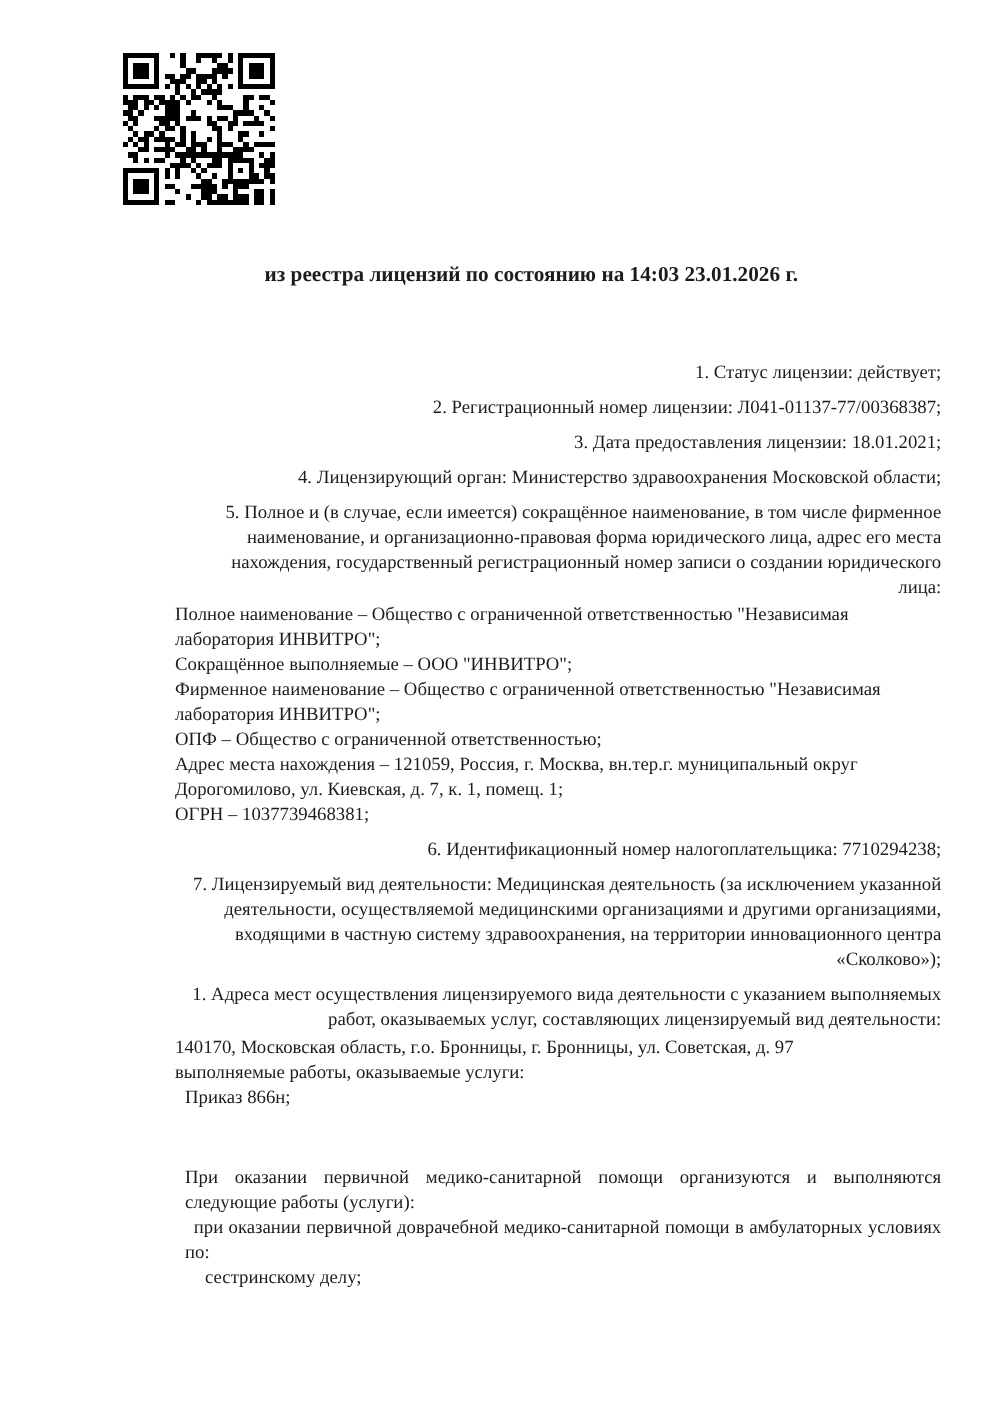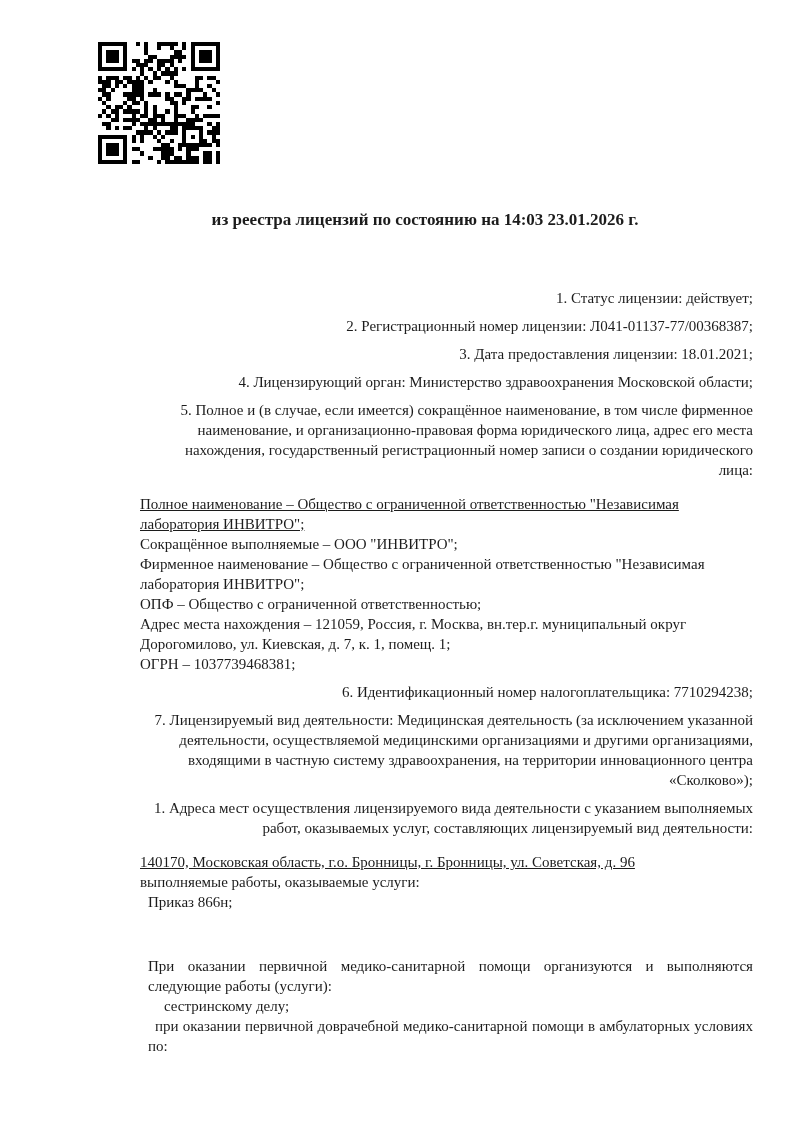--- a/index.html
+++ b/index.html
@@ -19,21 +19,21 @@
     position: absolute; left: 140px; top: 199px; width: 570px;
     text-align: center; font-weight: 700; font-size: 17px; line-height: 21px;
   }
   .title2 { margin-top: 10px; }
   .doc-body {
     position: absolute; left: 140px; top: 280px; width: 613px;
     font-size: 15px; line-height: 20px;
   }
   .para { margin: 0; }
   .k-num   { margin-top: 8px; padding-left: 20px; text-indent: -20px; text-align: right; }
-  .k-gap   { margin-top: 14px; text-decoration: underline; }
+  .k-gap   { margin-top: 2px; }
   .k-plain { }
   .k-sub   { padding-left: 8px; }
   .k-subj  { padding-left: 8px; text-align: justify; margin-top: 44px; }
   .k-subj2 { padding-left: 8px; text-indent: 7px; text-align: justify; }
   .k-sub2  { padding-left: 24px; }
 </style>
 </head>
 <body>
 
 <div class="qr"><svg viewBox="0 0 29 29" width="122" height="122" shape-rendering="crispEdges">
@@ -52,19 +52,19 @@
     <div class="para k-num">5. Полное и (в случае, если имеется) сокращённое наименование, в том числе фирменное наименование, и организационно-правовая форма юридического лица, адрес его места нахождения, государственный регистрационный номер записи о создании юридического лица:</div>
     <div class="para k-gap">Полное наименование – Общество с ограниченной ответственностью "Независимая лаборатория ИНВИТРО";</div>
     <div class="para k-plain">Сокращённое выполняемые – ООО "ИНВИТРО";</div>
     <div class="para k-plain">Фирменное наименование – Общество с ограниченной ответственностью "Независимая лаборатория ИНВИТРО";</div>
     <div class="para k-plain">ОПФ – Общество с ограниченной ответственностью;</div>
     <div class="para k-plain">Адрес места нахождения – 121059, Россия, г. Москва, вн.тер.г. муниципальный округ Дорогомилово, ул. Киевская, д. 7, к. 1, помещ. 1;</div>
     <div class="para k-plain">ОГРН – 1037739468381;</div>
     <div class="para k-num">6. Идентификационный номер налогоплательщика: 7710294238;</div>
     <div class="para k-num">7. Лицензируемый вид деятельности: Медицинская деятельность (за исключением указанной деятельности, осуществляемой медицинскими организациями и другими организациями, входящими в частную систему здравоохранения, на территории инновационного центра «Сколково»);</div>
     <div class="para k-num">1. Адреса мест осуществления лицензируемого вида деятельности с указанием выполняемых работ, оказываемых услуг, составляющих лицензируемый вид деятельности:</div>
-    <div class="para k-gap">140170, Московская область, г.о. Бронницы, г. Бронницы, ул. Советская, д. 96</div>
+    <div class="para k-gap">140170, Московская область, г.о. Бронницы, г. Бронницы, ул. Советская, д. 97</div>
     <div class="para k-plain">выполняемые работы, оказываемые услуги:</div>
     <div class="para k-sub">Приказ 866н;</div>
     <div class="para k-subj">При оказании первичной медико-санитарной помощи организуются и выполняются следующие работы (услуги):</div>
+    <div class="para k-subj2">при оказании первичной доврачебной медико-санитарной помощи в амбулаторных условиях по:</div>
     <div class="para k-sub2">сестринскому делу;</div>
-    <div class="para k-subj2">при оказании первичной доврачебной медико-санитарной помощи в амбулаторных условиях по:</div>
   </div>
 
 </body></html>

